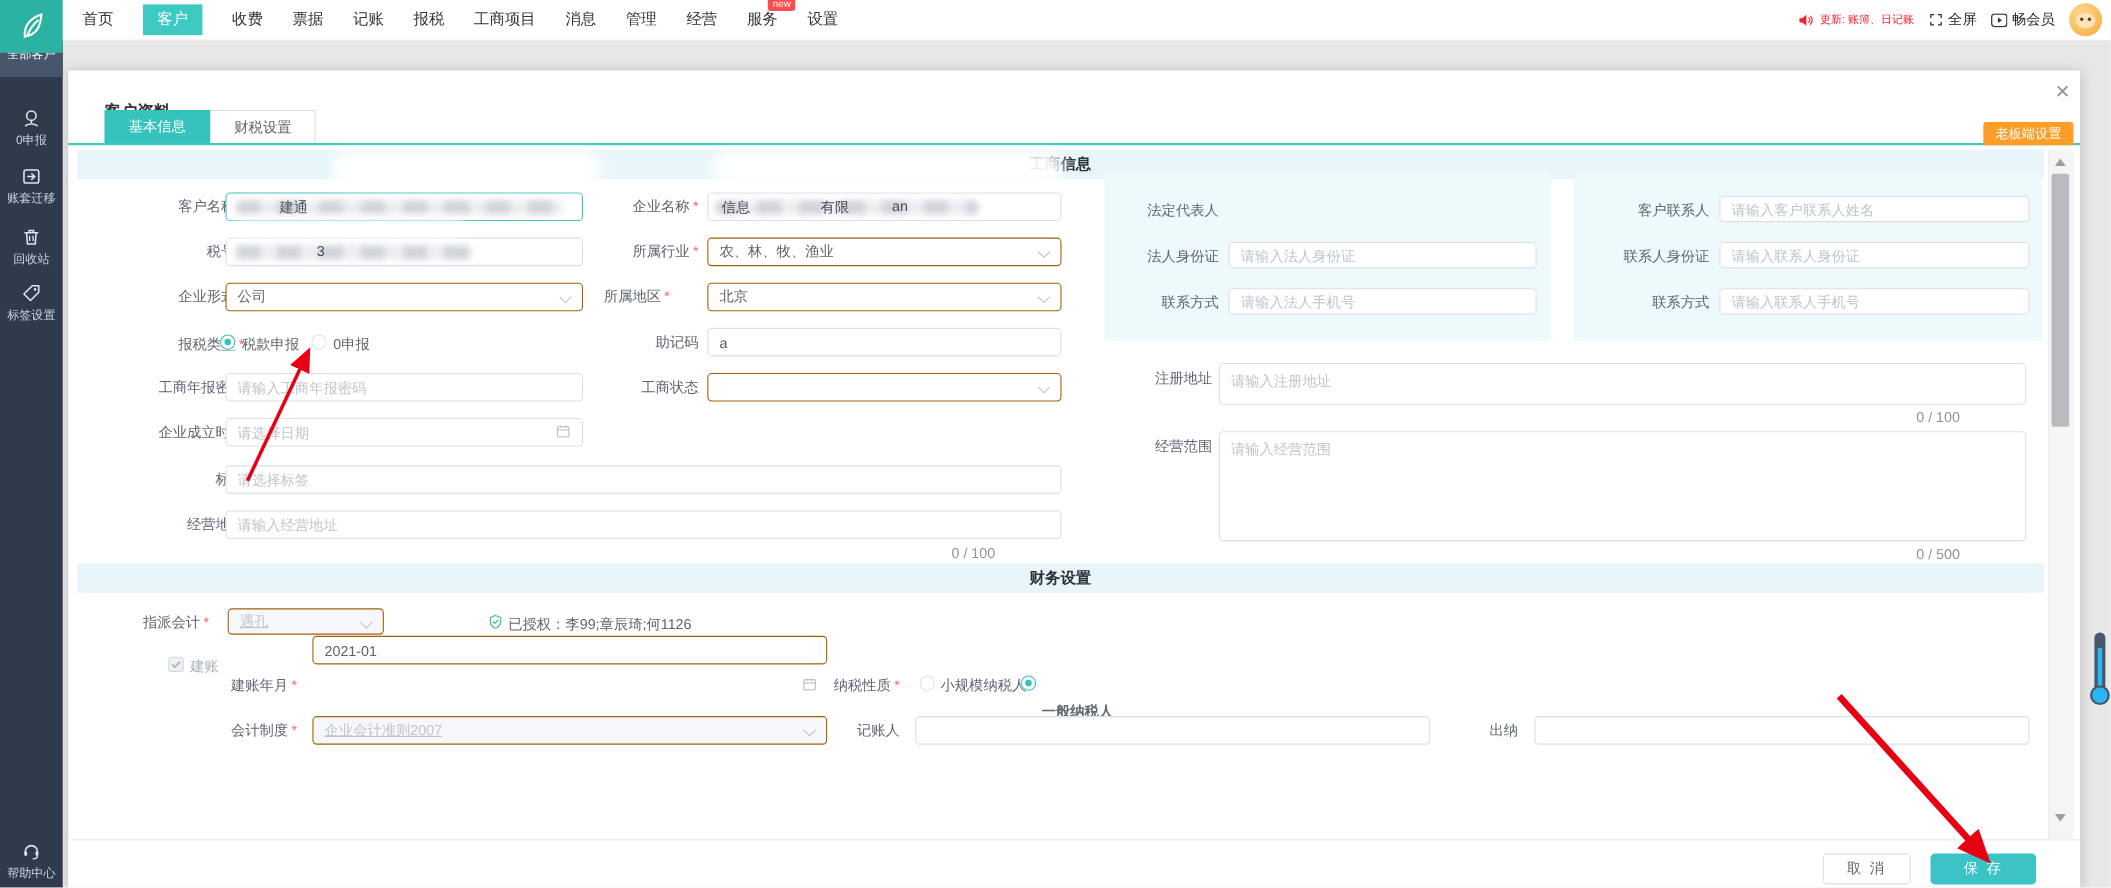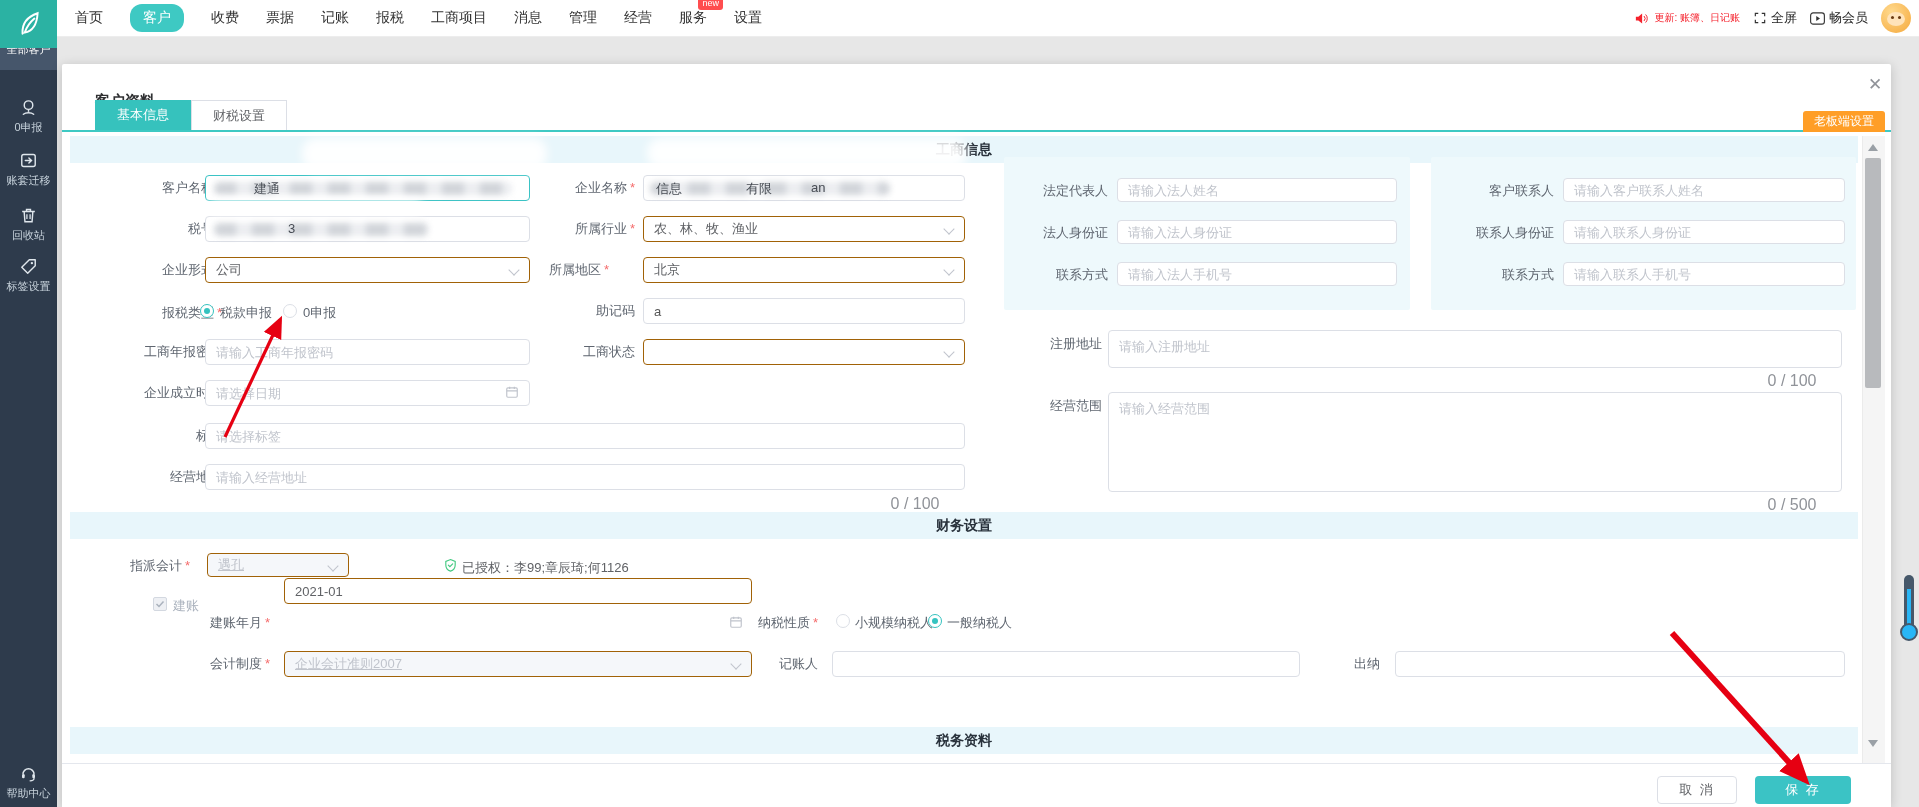--- a/index.html
+++ b/index.html
@@ -2,21 +2,21 @@
 <html><head>
 <meta charset="utf-8">
 <style>
   html,body{margin:0;padding:0;}
   body{font-family:"Liberation Sans","DejaVu Sans",sans-serif;}
   #app{position:relative;width:1919px;height:807px;overflow:hidden;background:#e7e7e7;}
   
   #topbar{position:absolute;left:0;top:0;width:1919px;height:36px;background:#fff;border-bottom:1px solid #ededed;z-index:6;}
   .nav{position:absolute;left:75px;top:0;height:36px;display:flex;align-items:center;gap:27px;}
   .nav-item{font-size:14px;color:#333;white-space:nowrap;position:relative;cursor:pointer;}
-  .nav-item.pill{background:#3ec9c3;color:#fff;border-radius:12px;padding:5px 13px;}
+  .nav-item.pill{background:#3ec9c3;color:#fff;border-radius:0;padding:5px 13px;}
   .badge-new{position:absolute;top:-12px;right:-16px;background:#ff4d4f;color:#fff;font-size:9px;line-height:13px;padding:0 4px;border-radius:3px;}
   .topright{position:absolute;right:8px;top:0;height:36px;display:flex;align-items:center;gap:13px;}
   .tr-red{display:flex;align-items:center;gap:5px;color:#f5222d;font-size:10px;white-space:nowrap;}
   .tr-item{display:flex;align-items:center;gap:4px;color:#262626;font-size:13px;white-space:nowrap;}
   
   .avatar{width:30px;height:30px;border-radius:50%;background:radial-gradient(circle at 35% 30%,#ffd98d,#f5a93d);position:relative;overflow:hidden;}
   .avatar .face{position:absolute;left:6px;top:9px;width:18px;height:14px;border-radius:50%;background:#ffe3ba;}
   .avatar .eye{position:absolute;top:13px;width:3px;height:3px;border-radius:50%;background:#6b3b12;}
   
   #sidebar{position:absolute;left:0;top:0;width:57px;height:807px;background:#2e3b4c;z-index:5;}
@@ -43,21 +43,21 @@
   input.inp::placeholder{color:#c0c4cc;}
   .sel{position:absolute;box-sizing:border-box;height:26px;border:1px solid #a16207;border-radius:4px;background:#fff;font-size:13px;color:#606266;padding:0 26px 0 10px;display:flex;align-items:center;cursor:pointer;}
   .sel.dis{background:#f5f7fa;color:#c0c4cc;cursor:not-allowed;text-decoration:underline;}
   .chev{position:absolute;right:11px;top:8px;width:7px;height:7px;border-right:1.5px solid #c0c4cc;border-bottom:1.5px solid #c0c4cc;transform:rotate(45deg);}
   .rad{position:absolute;width:14px;height:14px;border-radius:50%;border:1px solid #dcdfe6;background:#fff;box-sizing:border-box;cursor:pointer;}
   .rad.on{border-color:#35c3c0;}
   .rad.on i{position:absolute;left:3px;top:3px;width:6px;height:6px;border-radius:50%;background:#35c3c0;}
   .radlab{position:absolute;font-size:13px;color:#5f6670;white-space:nowrap;}
   .panel{position:absolute;background:#eef9fc;border-radius:2px;}
   .tarea{position:absolute;box-sizing:border-box;border:1px solid #dcdfe6;border-radius:4px;background:#fff;font-size:13px;color:#c0c4cc;padding:7px 10px;}
-  .cnt{position:absolute;font-size:16px;color:#909399;text-align:center;}
+  .cnt{position:absolute;font-size:13px;color:#909399;text-align:left;}
   .cbx{position:absolute;width:14px;height:14px;border:1px solid #d3d8e0;background:#eef0f4;border-radius:2px;box-sizing:border-box;}
   
   .mottle{position:absolute;background:repeating-linear-gradient(90deg,#c9cdd3 0 22px,#e8eaee 22px 38px);filter:blur(3px);border-radius:6px;opacity:.85;}
   .frag{position:absolute;font-size:13px;color:#474c54;z-index:2;white-space:nowrap;}
   .smudge{position:absolute;background:rgba(255,255,255,.93);filter:blur(5px);border-radius:14px;z-index:3;}
   
   .sb-track{position:absolute;left:1800px;top:72px;width:22px;height:627px;background:#f5f5f5;border-left:1px solid #ebebeb;}
   .sb-thumb{position:absolute;left:1803px;top:94px;width:16px;height:230px;background:#b8babd;border-radius:2px;cursor:pointer;}
   .tri{width:0;height:0;position:absolute;left:1806px;}
   
@@ -254,21 +254,20 @@
     <div class="lb" style="left:438px;top:280px;width:135px;"><span>工商状态</span></div>
     <div class="sel" style="left:581px;top:275px;width:322px;">
         <span></span>
         <i class="chev"></i>
       </div>
 
     <div class="panel" style="left:942px;top:93px;width:406px;height:153px;"></div>
     <div class="panel" style="left:1369px;top:93px;width:425px;height:153px;"></div>
 
     <div class="lb" style="left:958px;top:119px;width:88px;"><span>法定代表人</span></div>
-    <input class="inp" style="left: 1055px; top: 114px; width: 280px; height: 24px;" placeholder="请输入法人姓名">
     <div class="lb" style="left:958px;top:161px;width:88px;"><span>法人身份证</span></div>
     <input class="inp" style="left: 1055px; top: 156px; width: 280px; height: 24px;" placeholder="请输入法人身份证">
     <div class="lb" style="left:958px;top:203px;width:88px;"><span>联系方式</span></div>
     <input class="inp" style="left: 1055px; top: 198px; width: 280px; height: 24px;" placeholder="请输入法人手机号">
 
     <div class="lb" style="left:1393px;top:119px;width:99px;"><span>客户联系人</span></div>
     <input class="inp" style="left: 1501px; top: 114px; width: 282px; height: 24px;" placeholder="请输入客户联系人姓名">
     <div class="lb" style="left:1393px;top:161px;width:99px;"><span>联系人身份证</span></div>
     <input class="inp" style="left: 1501px; top: 156px; width: 282px; height: 24px;" placeholder="请输入联系人身份证">
     <div class="lb" style="left:1393px;top:203px;width:99px;"><span>联系方式</span></div>
@@ -311,35 +310,34 @@
         <rect x="3" y="5" width="18" height="16" rx="2" stroke="#c0c4cc" stroke-width="2" fill="none"></rect>
         <path d="M3 10h18M8 3v4M16 3v4" stroke="#c0c4cc" stroke-width="2"></path>
       </svg>
 
     <div class="lb" style="left:668px;top:551px;width:88px;"><span>纳税性质</span><i class="star">*</i></div>
     <span class="rad" style="left:774px;top:550px;"></span>
     <span class="radlab" style="left:793px;top:550px;">小规模纳税人</span>
     <span class="rad on" style="left:866px;top:550px;">
         <i></i>
       </span>
-    <span class="radlab" style="left:885px;top:550px;">一般纳税人</span>
+    <span class="radlab" style="left:885px;top:574px;font-weight:bold;">一般纳税人</span>
 
     <div class="lb" style="left:106px;top:592px;width:102px;"><span>会计制度</span><i class="star">*</i></div>
     <div class="sel dis" style="left:222px;top:587px;width:468px;">
         <span>企业会计准则2007</span>
         <i class="chev"></i>
       </div>
 
     <div class="lb" style="left:700px;top:592px;width:56px;"><span>记账人</span></div>
     <input class="inp" style="left: 770px; top: 587px; width: 468px;" value="">
 
     <div class="lb" style="left:1258px;top:592px;width:60px;"><span>出纳</span></div>
     <input class="inp" style="left: 1333px; top: 587px; width: 450px;" value="">
 
-    <div class="band" style="top:663px;">税务资料</div>
 
     <div class="smudge" style="left:240px;top:74px;width:245px;height:32px;"></div>
     <div class="smudge" style="left:585px;top:74px;width:320px;height:30px;"></div>
     <div class="smudge" style="left:146px;top:135px;width:215px;height:16px;"></div>
 
     <div class="sb-track"></div>
     <div class="tri" style="top:80px;border-left:5px solid transparent;border-right:5px solid transparent;border-bottom:7px solid #9aa0a6;"></div>
     <div class="sb-thumb"></div>
     <div class="tri" style="top:676px;border-left:5px solid transparent;border-right:5px solid transparent;border-top:7px solid #9aa0a6;"></div>
 

